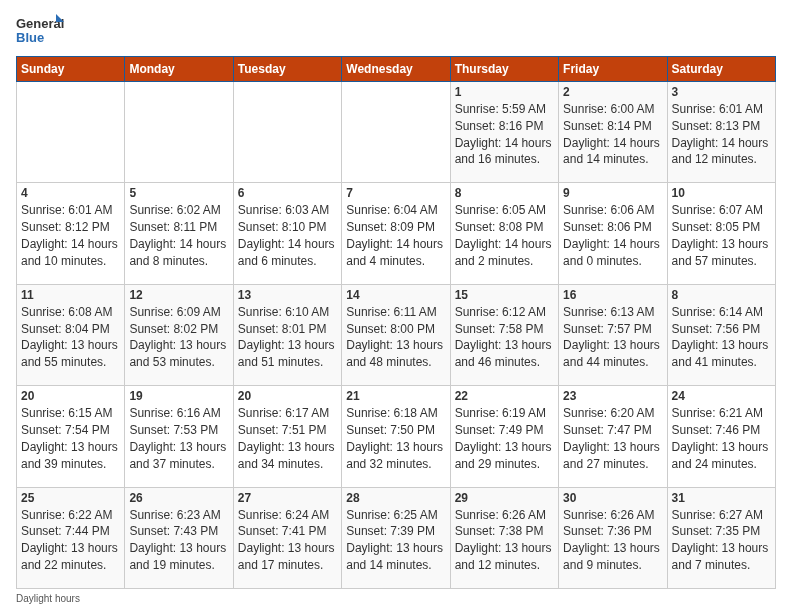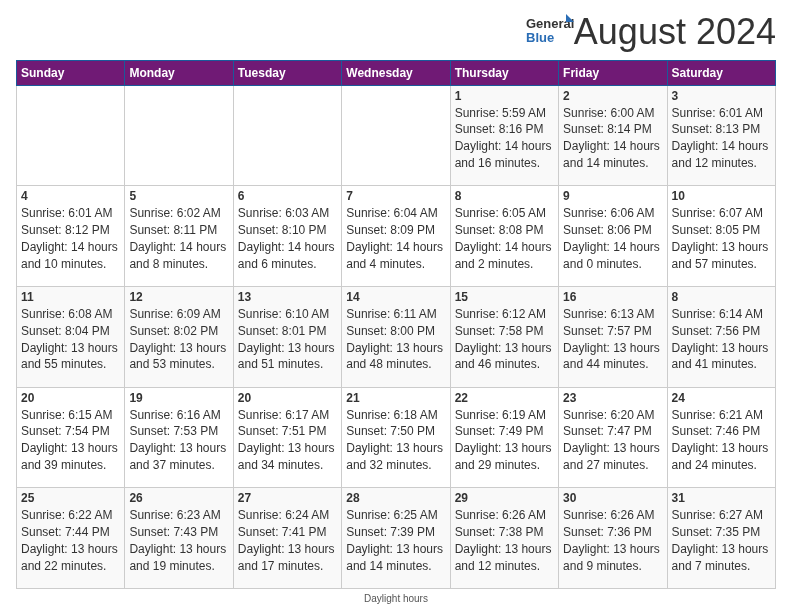--- a/index.html
+++ b/index.html
@@ -12,21 +12,21 @@
     }
     .page {
       width: 792px;
       height: 612px;
       padding: 12px 16px 8px 16px;
       display: flex;
       flex-direction: column;
     }
     .top-section {
       display: flex;
-      justify-content: flex-end;
+      justify-content: flex-start;
       align-items: flex-start;
       margin-bottom: 8px;
     }
     .logo {
       display: flex;
       align-items: center;
       gap: 4px;
     }
     .title-section {
       text-align: right;
@@ -42,21 +42,21 @@
       color: #555;
     }
     .calendar {
       flex: 1;
       border: 1px solid #ccc;
       border-collapse: collapse;
       width: 100%;
       table-layout: fixed;
     }
     .calendar thead th {
-      background-color: #701a75;
+      background-color: #c2410c;
       color: #fff;
       font-size: 12px;
       font-weight: bold;
       padding: 5px 4px;
       text-align: left;
       border: 1px solid #1a5a9a;
     }
     .calendar tbody td {
       border: 1px solid #ccc;
       vertical-align: top;
@@ -83,37 +83,36 @@
       line-height: 1.4;
       color: #333;
     }
     .empty-cell {
       background: #fff !important;
     }
     .footer {
       margin-top: 4px;
       font-size: 10px;
       color: #555;
-      text-align: center;
+      text-align: left;
     }
   </style>
 </head>
 <body>
 
 <div class="page">
   <div class="top-section">
     <div class="logo">
     <svg width="48" height="36" viewBox="0 0 48 36">
       <text x="0" y="16" font-size="13" font-weight="bold" fill="#333" font-family="Arial">General</text>
       <text x="0" y="30" font-size="13" font-weight="bold" fill="#2a6db5" font-family="Arial">Blue</text>
       <polygon points="40,2 48,10 40,10" fill="#2a6db5"></polygon>
     </svg>
   </div>
     <div class="title-section">
-      <div class="main-title">August 2024</div>
     </div>
   </div>
 
   <table class="calendar">
     <thead>
       <tr>
         <th>Sunday</th>
         <th>Monday</th>
         <th>Tuesday</th>
         <th>Wednesday</th>

